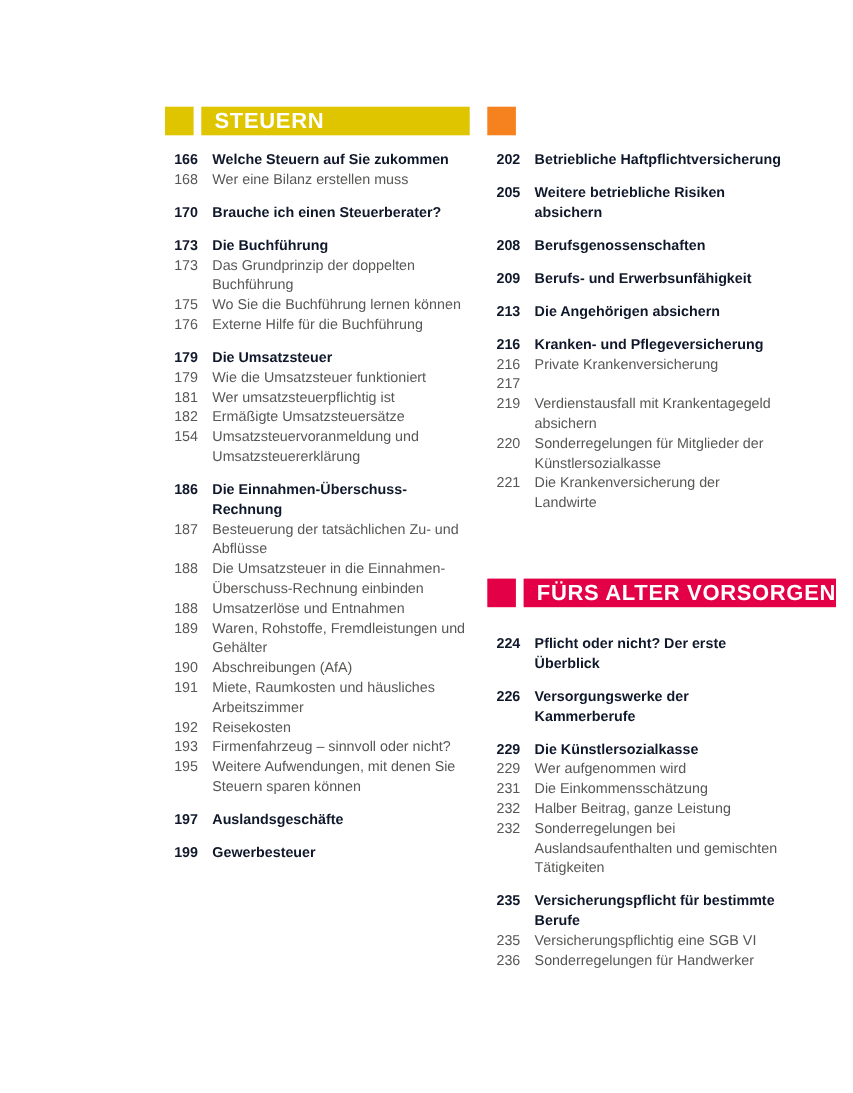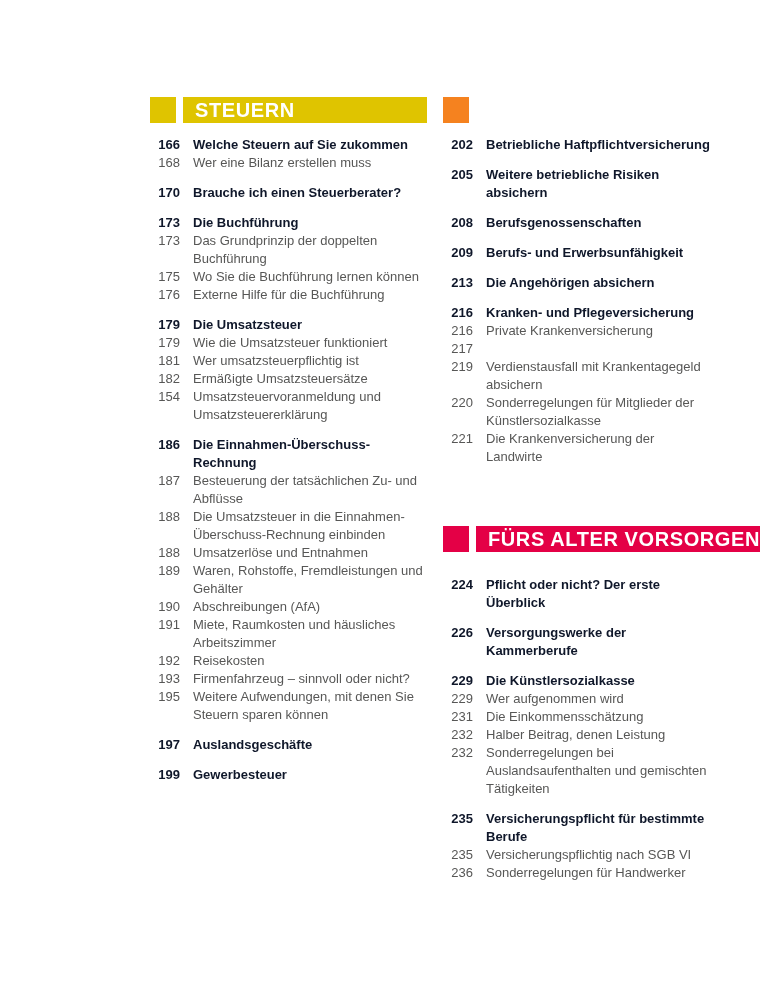--- a/index.html
+++ b/index.html
@@ -285,35 +285,35 @@
             <div class="entry">
               <span class="entry-num">229</span>
               <span class="entry-text">Wer aufgenommen wird</span>
             </div>
             <div class="entry">
               <span class="entry-num">231</span>
               <span class="entry-text">Die Einkommensschätzung</span>
             </div>
             <div class="entry">
               <span class="entry-num">232</span>
-              <span class="entry-text">Halber Beitrag, denen Leistung</span>
+              <span class="entry-text">Halber Beitrag, ganze Leistung</span>
             </div>
             <div class="entry">
               <span class="entry-num">232</span>
               <span class="entry-text">Sonderregelungen bei Auslandsaufenthalten und gemischten Tätigkeiten</span>
             </div>
           </div>
           <div class="group">
             <div class="entry bold">
               <span class="entry-num">235</span>
               <span class="entry-text">Versicherungspflicht für bestimmte Berufe</span>
             </div>
             <div class="entry">
               <span class="entry-num">235</span>
-              <span class="entry-text">Versicherungspflichtig nach SGB VI</span>
+              <span class="entry-text">Versicherungspflichtig eine SGB VI</span>
             </div>
             <div class="entry">
               <span class="entry-num">236</span>
               <span class="entry-text">Sonderregelungen für Handwerker</span>
             </div>
           </div>
         </div>
       </div>
     </div>
 </div>

